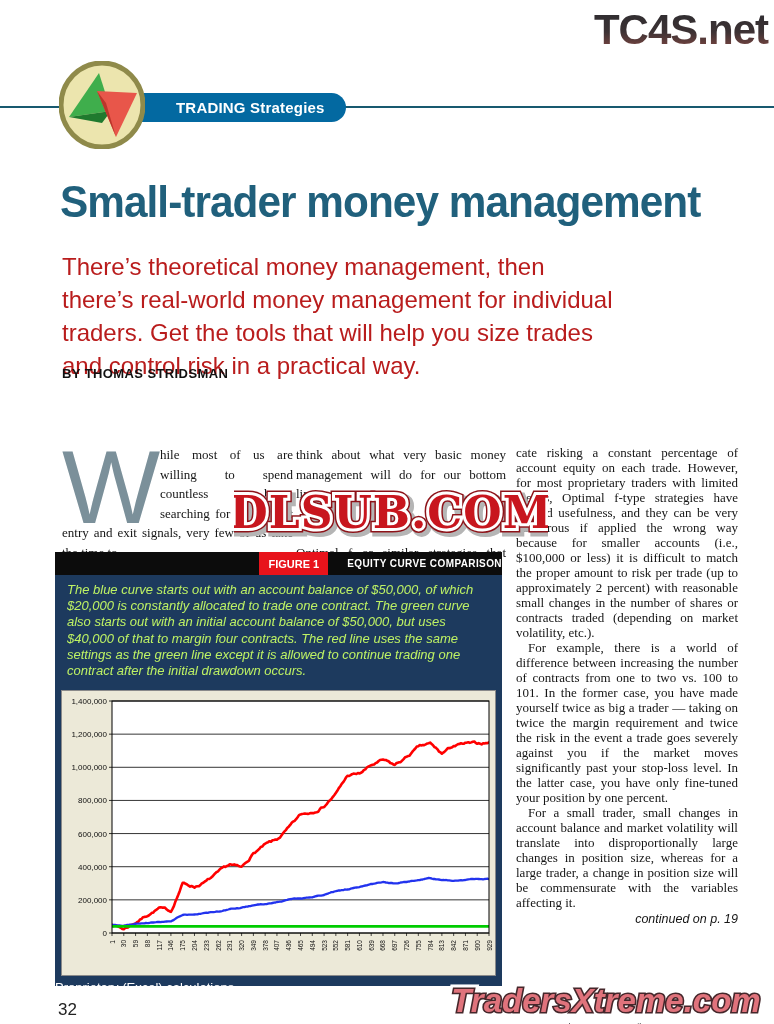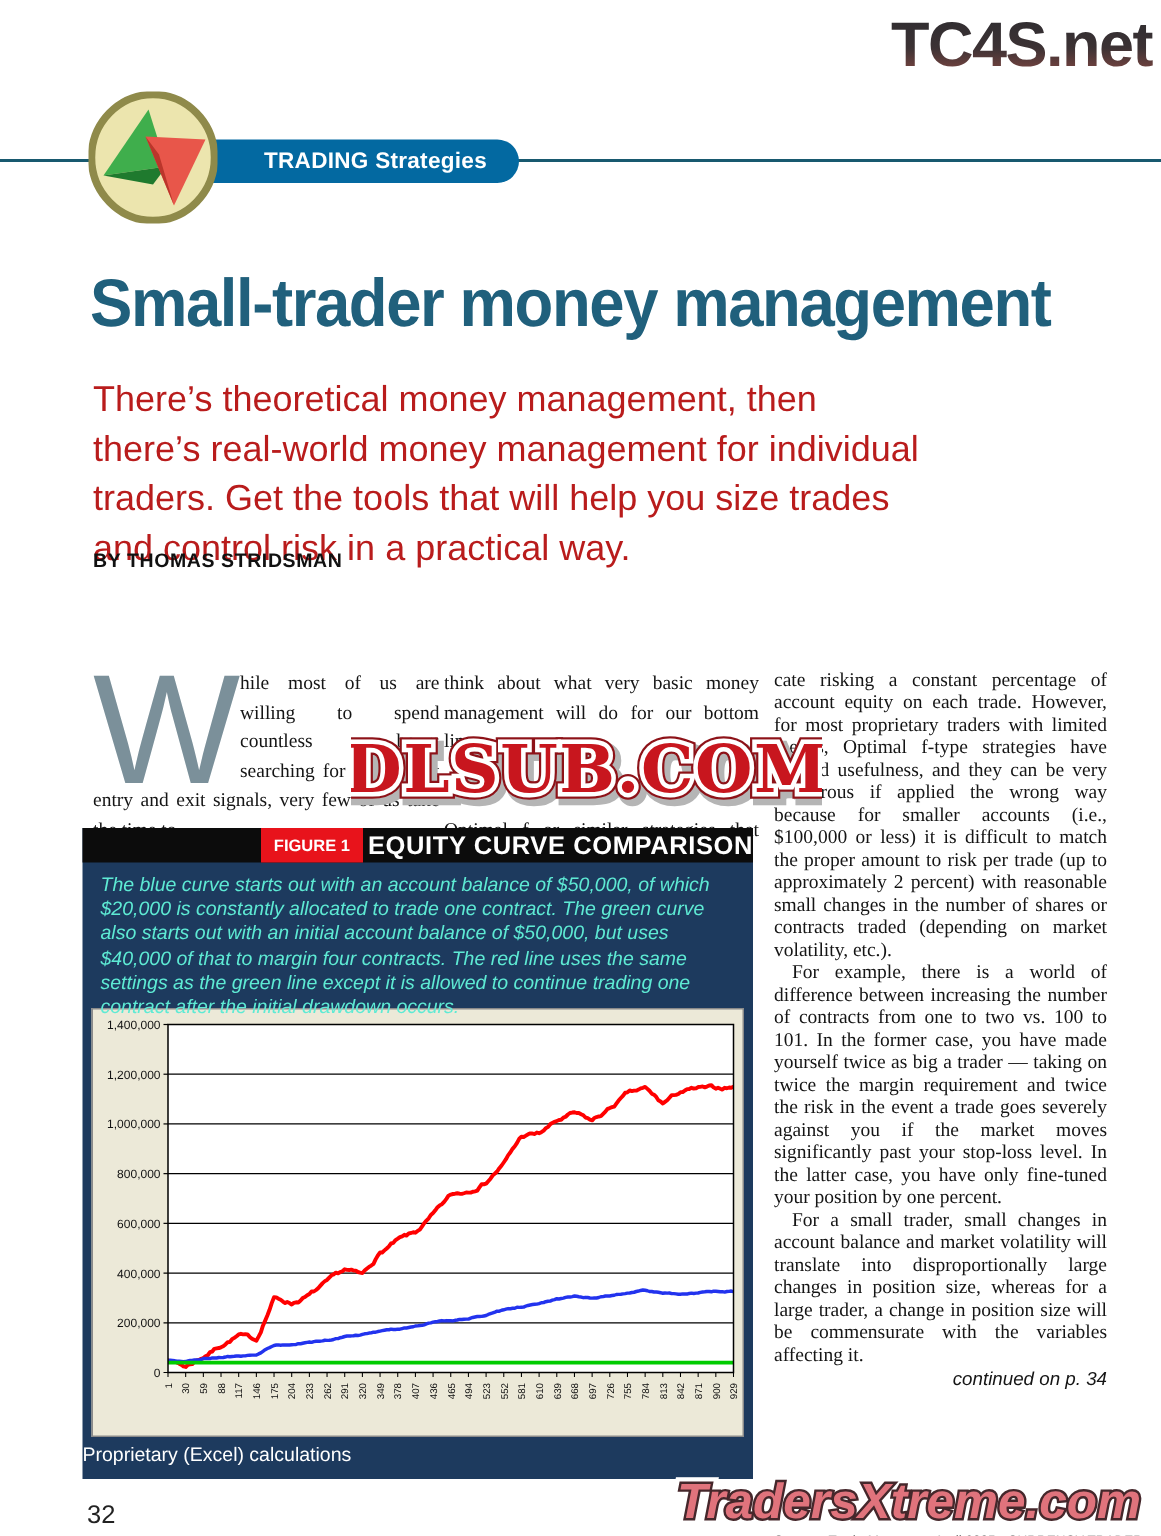--- a/index.html
+++ b/index.html
@@ -52,25 +52,25 @@
   .continued {
     text-align:right; font-family:"Liberation Sans", sans-serif; font-style:italic;
     font-size:12.5px; margin-top:2px;
   }
   
   .figure { position:absolute; left:55px; top:552px; width:447px; height:434px; background:#1d3a5e; }
   .fig-header { height:23px; background:#0c0c0c; display:flex; align-items:stretch;
     font-family:"Liberation Sans", sans-serif;justify-content:flex-end; }
   .fig-label { background:#e8131b; color:#ffffff; font-size:11px; font-weight:700;
     display:flex; align-items:center; padding:0 9px; margin-left:6px; }
-  .fig-title { color:#ffffff; font-size:17px; font-weight:700; letter-spacing:0.4px;
-    display:flex; align-items:center; padding-left:3px; }
+  .fig-title { color:#ffffff; font-size:10px; font-weight:700; letter-spacing:0.4px;
+    display:flex; align-items:center; padding-left:19px; }
   .fig-caption {
-    padding:7px 12px 6px 12px; color:#5eead4; font-family:"Liberation Sans", sans-serif;
-    font-style:italic; font-size:13px; line-height:16.2px; height:97px;
+    padding:7px 12px 6px 12px; color:#bef264; font-family:"Liberation Sans", sans-serif;
+    font-style:italic; font-size:13px; line-height:16.2px; height:115px;
   }
   .chart-wrap { margin:0 6px; width:435px; height:286px; background:#ece9d8;
     border:1px solid #8a8a8a; }
   .fig-source {
     height:22px; display:flex; align-items:center; padding-left:0;
     color:#ffffff; font-family:"Liberation Sans", sans-serif; font-size:13px;
   }
   
   .wm-center { position:absolute; left:234px; top:481px; width:314px; height:64px; z-index:30; }
   .wm-bottom { position:absolute; left:438px; top:979px; width:336px; height:45px; z-index:30; }
@@ -119,21 +119,21 @@
   <div class="col col2">
     <p>think about what very basic money management will do for our bottom line.</p>
     <div class="hidden-gap"></div>
     <p>Optimal f or similar strategies that advo-</p>
   </div>
 
   <div class="col col3">
     <p class="pfirst">cate risking a constant percentage of account equity on each trade. However, for most proprietary traders with limited means, Optimal f-type strategies have limited usefulness, and they can be very dangerous if applied the wrong way because for smaller accounts (i.e., $100,000 or less) it is difficult to match the proper amount to risk per trade (up to approximately 2 percent) with reasonable small changes in the number of shares or contracts traded (depending on market volatility, etc.).</p>
     <p>For example, there is a world of difference between increasing the number of contracts from one to two vs. 100 to 101. In the former case, you have made yourself twice as big a trader — taking on twice the margin requirement and twice the risk in the event a trade goes severely against you if the market moves significantly past your stop-loss level. In the latter case, you have only fine-tuned your position by one percent.</p>
     <p>For a small trader, small changes in account balance and market volatility will translate into disproportionally large changes in position size, whereas for a large trader, a change in position size will be commensurate with the variables affecting it.</p>
-    <div class="continued">continued on p. 34</div>
+    <div class="continued">continued on p. 19</div>
   </div>
 
   <div class="figure">
     <div class="fig-header">
       <div class="fig-label">FIGURE 1</div>
       <div class="fig-title">EQUITY CURVE COMPARISON</div>
     </div>
     <div class="fig-caption">The blue curve starts out with an account balance of $50,000, of which $20,000 is constantly allocated to trade one contract. The green curve also starts out with an initial account balance of $50,000, but uses $40,000 of that to margin four contracts. The red line uses the same settings as the green line except it is allowed to continue trading one contract after the initial drawdown occurs.</div>
     <div class="chart-wrap">
       <svg id="chart-svg" width="433" height="284">

